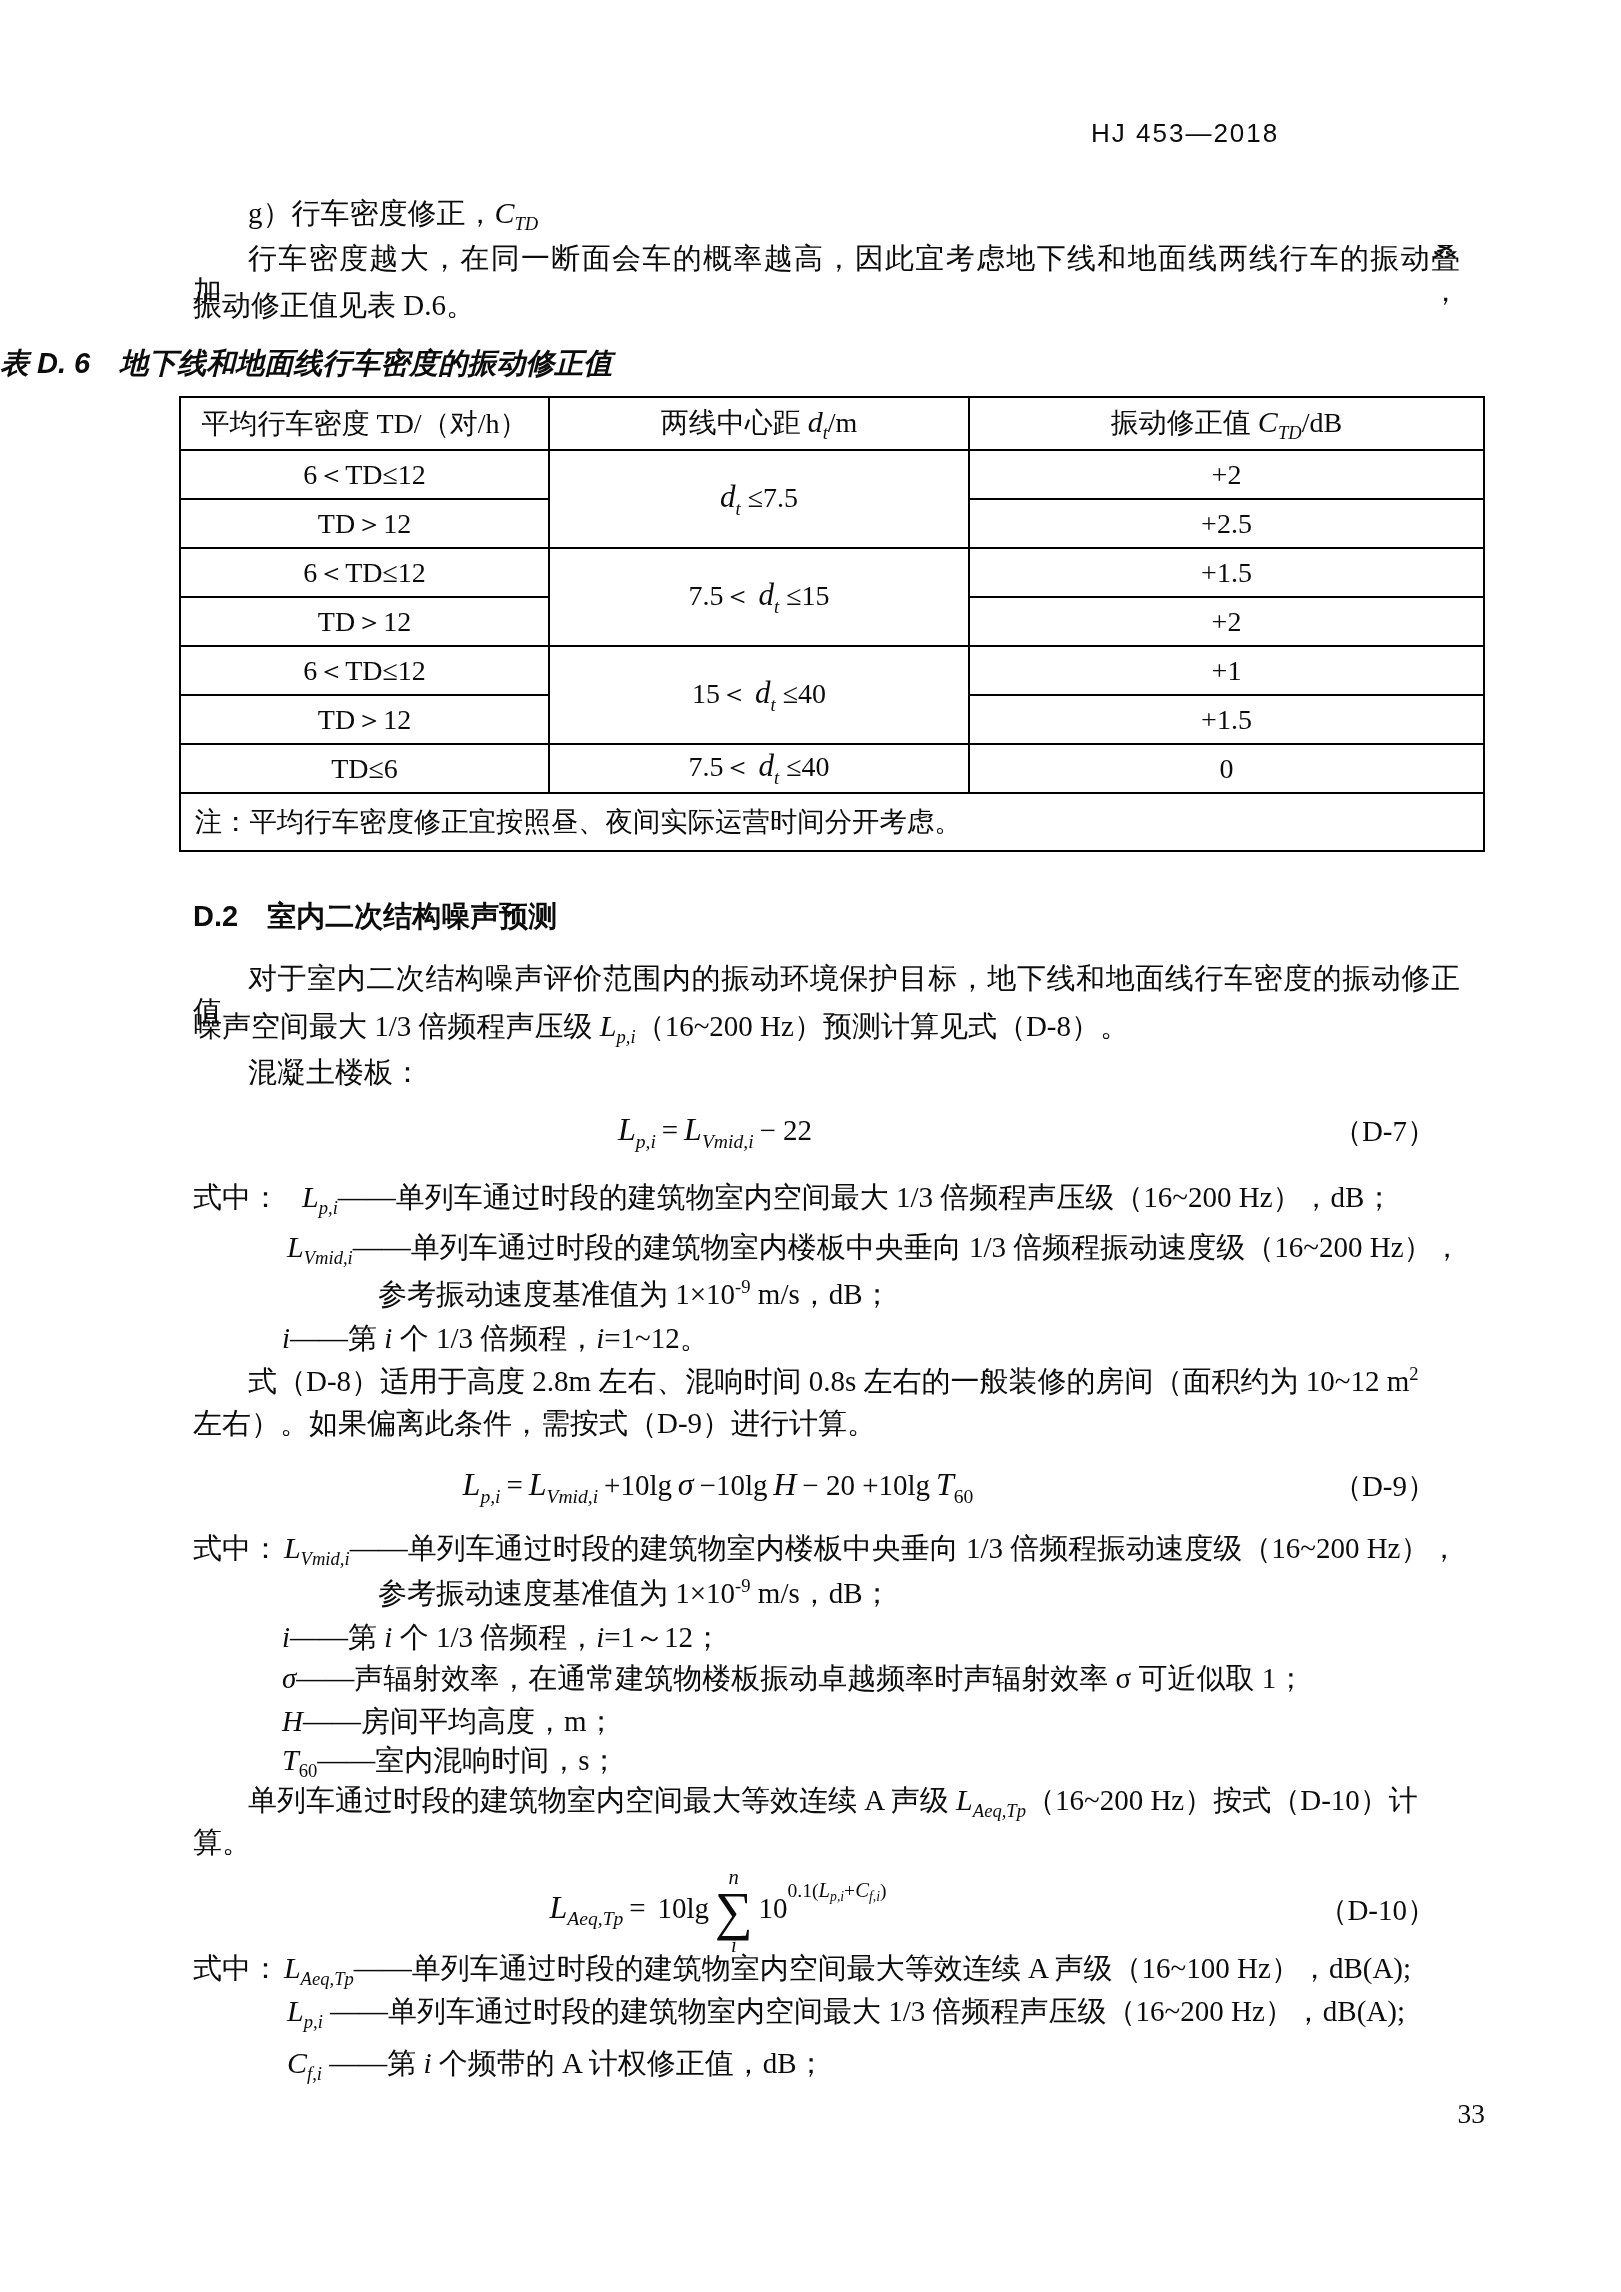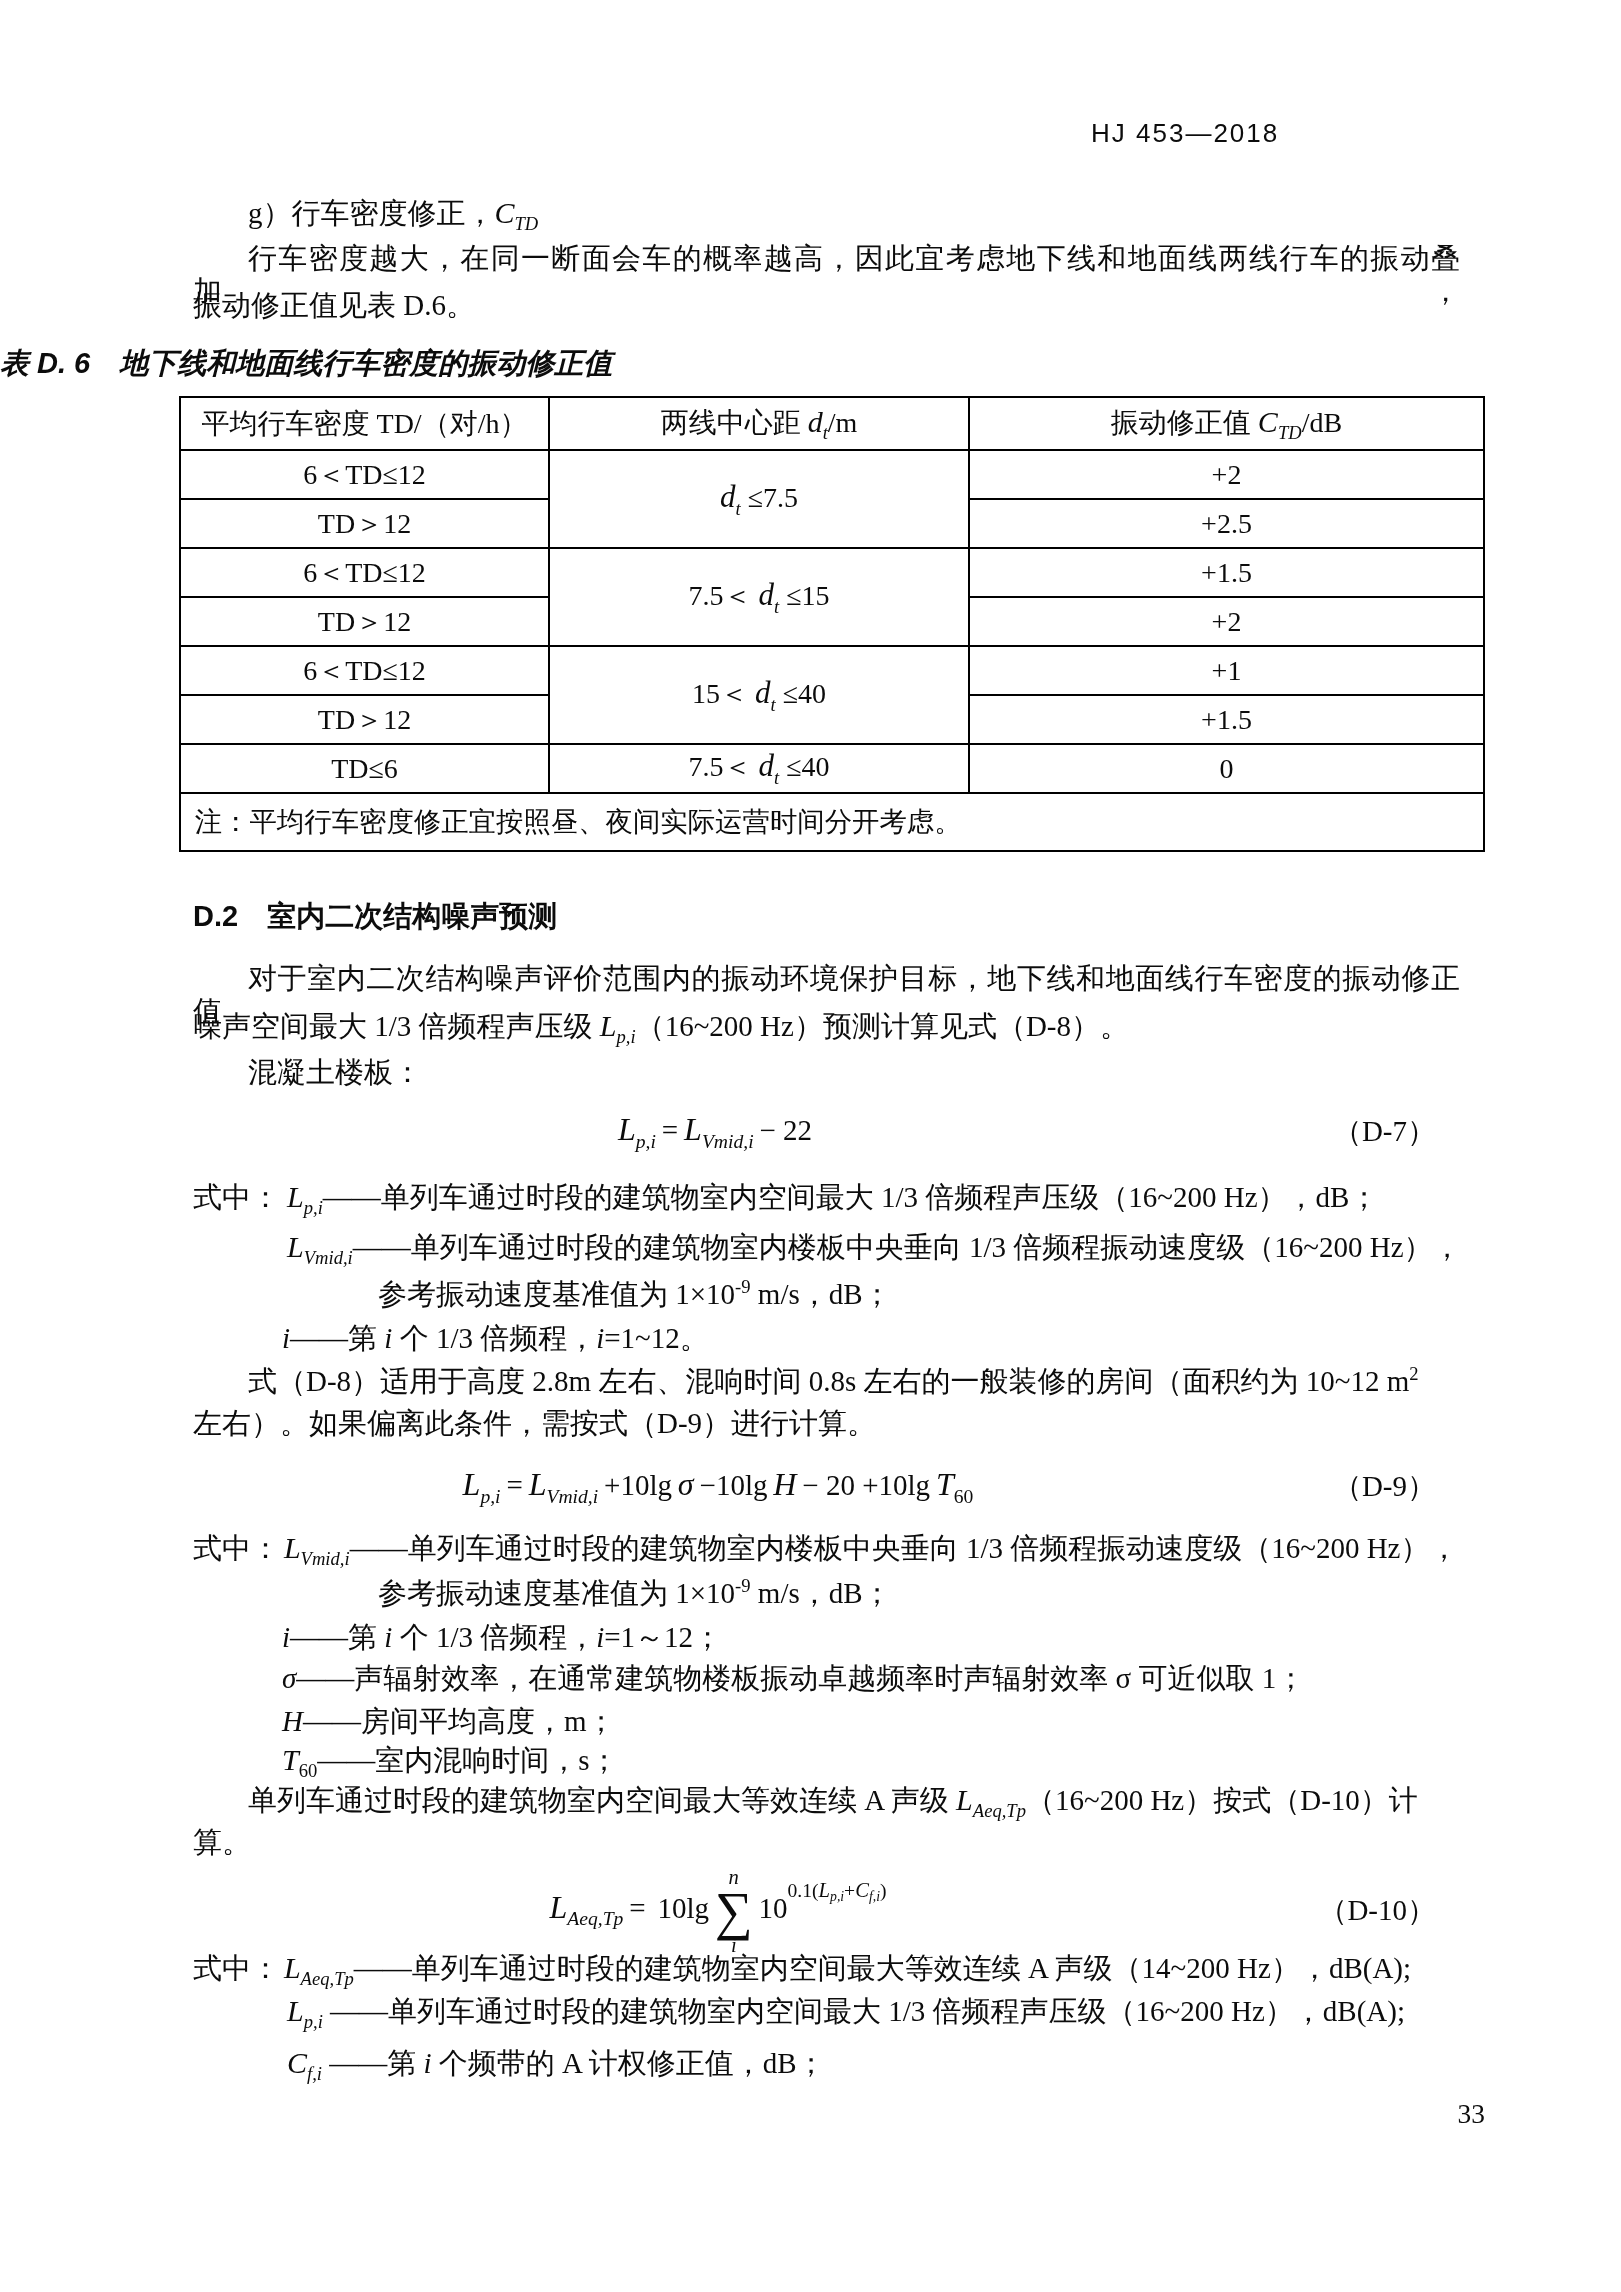--- a/index.html
+++ b/index.html
@@ -127,21 +127,21 @@
 <div class="abs body-txt" style="top:1056px;left:248px;">混凝土楼板：</div>
 
 <div class="formula-row" style="top:1103px;height:57px;text-align:center;">
   <div class="formula">
     <span class="sym"><span class="v">L</span><span class="sb">p,i</span></span><span class="op">=</span><span class="sym"><span class="v">L</span><span class="sb">Vmid,i</span></span><span class="op">− 22</span>
   </div>
   <div class="flabel">（D-7）</div>
 </div>
 
 <div class="abs defline" style="top:1178px;left:193px;">
-  <span>式中：</span><span class="sym" style="margin-left:7px"><span class="v">L</span><span class="sb">p,i</span></span><span>——单列车通过时段的建筑物室内空间最大 1/3 倍频程声压级（16~200 Hz），dB；</span>
+  <span>式中：</span><span class="sym" style="margin-left:22px"><span class="v">L</span><span class="sb">p,i</span></span><span>——单列车通过时段的建筑物室内空间最大 1/3 倍频程声压级（16~200 Hz），dB；</span>
 </div>
 <div class="abs defline" style="top:1228px;left:287px;">
   <span class="sym"><span class="v">L</span><span class="sb">Vmid,i</span></span><span>——单列车通过时段的建筑物室内楼板中央垂向 1/3 倍频程振动速度级（16~200 Hz），</span>
 </div>
 <div class="abs defline" style="top:1275px;left:378px;">
   <span>参考振动速度基准值为 1×10</span><span class="sup">-9</span><span> m/s，dB；</span>
 </div>
 <div class="abs defline" style="top:1319px;left:282px;">
   <span class="iv">i</span><span>——第 </span><span class="iv">i</span><span> 个 1/3 倍频程，</span><span class="iv">i</span><span>=1~12。</span>
 </div>
@@ -187,21 +187,21 @@
     <span class="sym"><span class="v">L</span><span class="sb">Aeq,Tp</span></span><span class="op">=</span><span class="op" style="margin-right:2px">10lg</span><span class="sum">
         <span class="lim">n</span>
         <span class="sig">∑</span>
         <span class="lim">i</span>
       </span><span class="op" style="margin:0 0 0 2px">10</span><span class="pow"><span>0.1(</span><span class="v2">L</span><span class="sb2">p,i</span><span>+</span><span class="v2">C</span><span class="sb2">f,i</span><span>)</span></span>
   </div>
   <div class="flabel">（D-10）</div>
 </div>
 
 <div class="abs defline" style="top:1949px;left:193px;">
-  <span>式中：</span><span class="sym" style="margin-left:3.9px"><span class="v">L</span><span class="sb">Aeq,Tp</span></span><span>——单列车通过时段的建筑物室内空间最大等效连续 A 声级（14~200 Hz），dB(A);</span>
+  <span>式中：</span><span class="sym" style="margin-left:3.9px"><span class="v">L</span><span class="sb">Aeq,Tp</span></span><span>——单列车通过时段的建筑物室内空间最大等效连续 A 声级（16~100 Hz），dB(A);</span>
 </div>
 <div class="abs defline" style="top:1992px;left:287px;">
   <span class="sym"><span class="v">L</span><span class="sb">p,i</span></span><span> ——单列车通过时段的建筑物室内空间最大 1/3 倍频程声压级（16~200 Hz），dB(A);</span>
 </div>
 <div class="abs defline" style="top:2044px;left:287px;">
   <span class="sym"><span class="v">C</span><span class="sb">f,i</span></span><span> ——第 </span><span class="iv">i</span><span> 个频带的 A 计权修正值，dB；</span>
 </div>
 
 <div class="abs pagenum" style="top:2099px;right:136px;">33</div>
 

